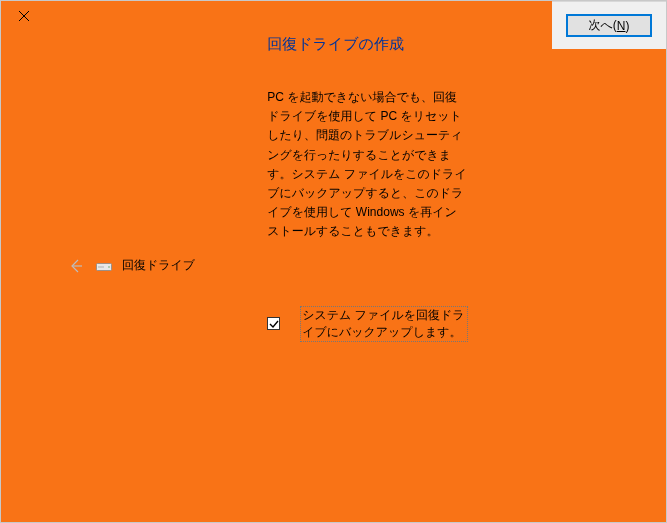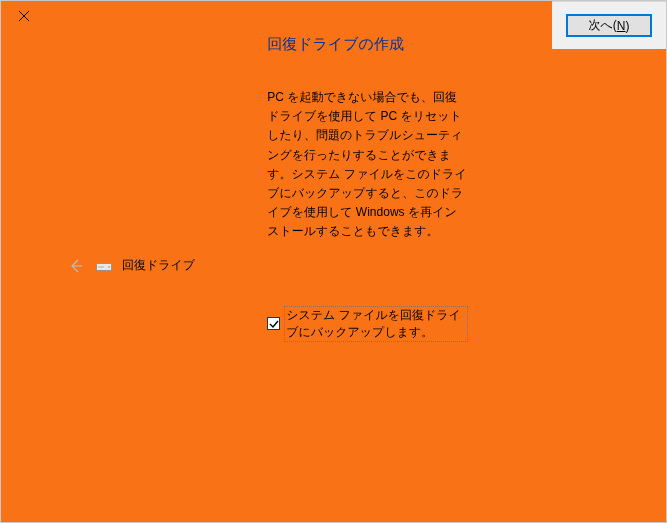--- a/index.html
+++ b/index.html
@@ -67,21 +67,21 @@
   }
   .description {
     font-size: 12px;
     color: #000;
     line-height: 1.6;
     margin-bottom: 64px;
   }
   .checkbox-row {
     display: flex;
     align-items: center;
-    gap: 4px;
+    gap: 20px;
   }
   .checkbox {
     width: 13px;
     height: 13px;
     border: 1px solid #333;
     display: inline-flex;
     align-items: center;
     justify-content: center;
     flex-shrink: 0;
     cursor: pointer;

